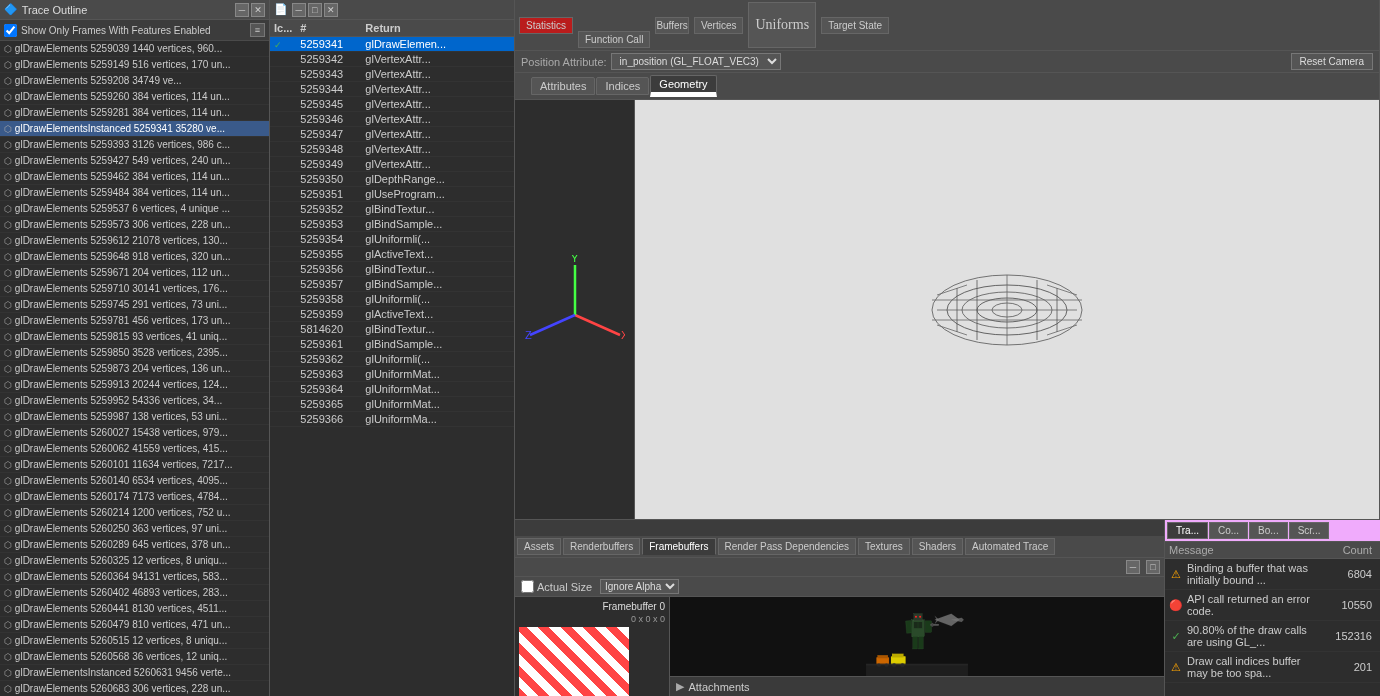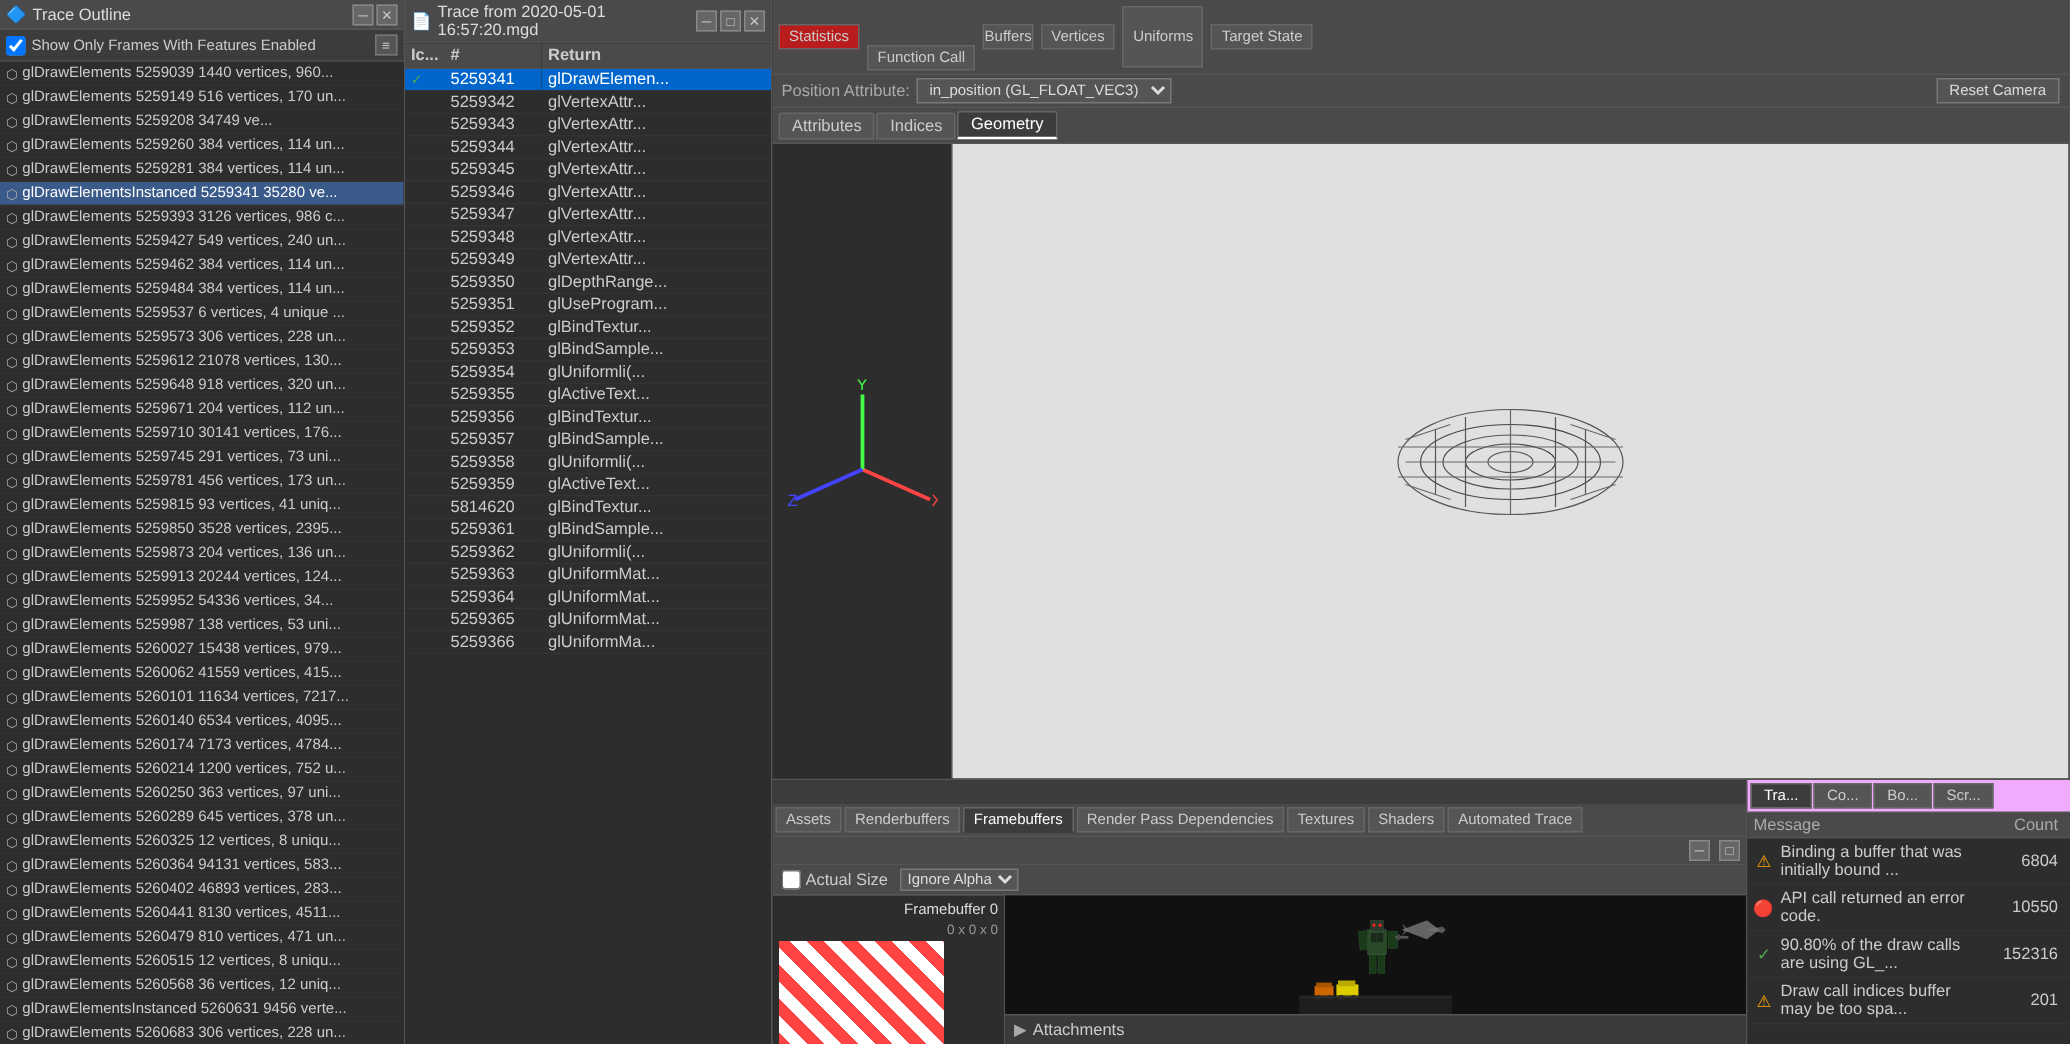--- a/index.html
+++ b/index.html
@@ -35,23 +35,23 @@
     
     
     .right-area { flex: 1; display: flex; flex-direction: column; overflow: hidden; }
     
     
     .top-right { display: flex; flex: 0 0 520px; border-bottom: 1px solid #555; }
     
     
     .geo-panel { flex: 1; display: flex; flex-direction: column; background: #3c3c3c; border-right: 1px solid #555; }
     .geo-header { display: flex; align-items: center; background: #4a4a4a; border-bottom: 1px solid #555; padding: 2px 4px; gap: 4px; min-height: 20px; }
-    .tab-bar { display: flex; align-items: center; gap: 1px; padding: 2px 4px; background: #4a4a4a; border-bottom: 1px solid #555; }
+    .tab-bar { display: flex; align-items: center; gap: 1px; padding: 2px 16px; background: #4a4a4a; border-bottom: 1px solid #555; }
     .tab { padding: 2px 8px; background: #555; border: 1px solid #666; cursor: pointer; color: #ccc; border-radius: 2px 2px 0 0; }
-    .tab.active { background: #3c3c3c; border-bottom: 2px solid #ffffff; color: #fff; }
+    .tab.active { background: #3c3c3c; border-bottom: 5px solid #ffffff; color: #fff; }
     .tab-content { flex: 1; display: flex; overflow: hidden; }
     
     
     .axis-view { width: 120px; display: flex; align-items: center; justify-content: center; border-right: 1px solid #555; background: #2d2d2d; }
     .axis-svg { }
     
     
     .position-bar { display: flex; align-items: center; background: #4a4a4a; border-bottom: 1px solid #555; padding: 2px 6px; min-height: 22px; }
     .pos-label { color: #aaa; margin-right: 4px; }
     .pos-select { background: #555; border: 1px solid #777; color: #ddd; padding: 1px 4px; font-size: 10px; }
@@ -285,21 +285,20 @@
         <div class="trace-item">
           <span class="trace-item-icon">⬡</span>
           <span class="trace-item-text">glDrawElements 5260683 306 vertices, 228 un...</span>
         </div>
       </div>
   </div>
 
   <div class="trace-panel">
     <div class="panel-header">
       <span style="margin-right:4px;">📄</span>
-      <span class="panel-title">Trace from 2020-05-01 16:57:20.mgd</span>
       <div class="panel-controls">
         <div class="win-btn">─</div>
         <div class="win-btn">□</div>
         <div class="win-btn">✕</div>
       </div>
     </div>
     <div class="trace-table">
       <table>
         <thead>
           <tr>
@@ -475,21 +474,21 @@
 
     <div class="top-right">
 
       <div class="geo-panel">
 
         <div class="geo-header" id="geo-top-tabs">
             <span class="fb-tab" style="padding: 2px 6px; background: #b91c1c; border: 1px solid rgb(102, 102, 102); cursor: pointer; color: rgb(204, 204, 204); font-size: 10px; white-space: nowrap; margin-right: 1px;">Statistics</span>
             <span class="fb-tab" style="padding: 2px 6px; background: rgb(85, 85, 85); border: 1px solid rgb(102, 102, 102); cursor: pointer; color: rgb(204, 204, 204); font-size: 10px; white-space: nowrap; margin-right: 1px; margin-top: 28px;">Function Call</span>
             <span class="fb-tab" style="padding: 2px 0; background: rgb(85, 85, 85); border: 1px solid rgb(102, 102, 102); cursor: pointer; color: rgb(204, 204, 204); font-size: 10px; white-space: nowrap; margin-right: 1px;">Buffers</span>
             <span class="fb-tab active" style="padding: 2px 6px; background: rgb(85, 85, 85); border: 1px solid rgb(102, 102, 102); cursor: pointer; color: rgb(204, 204, 204); font-size: 10px; white-space: nowrap; margin-right: 1px;">Vertices</span>
-            <span class="fb-tab" style="padding: 14px 6px; background: rgb(85, 85, 85); border: 1px solid rgb(102, 102, 102); cursor: pointer; color: rgb(204, 204, 204); font-size: 10px; white-space: nowrap; margin-right: 1px;">Uniforms</span>
+            <span class="fb-tab" style="padding: 14px 6px; background: rgb(85, 85, 85); border: 1px solid rgb(102, 102, 102); cursor: pointer; color: rgb(204, 204, 204); font-size: 14px; white-space: nowrap; margin-right: 1px; font-family: Liberation Serif, serif;">Uniforms</span>
             <span class="fb-tab" style="padding: 2px 6px; background: rgb(85, 85, 85); border: 1px solid rgb(102, 102, 102); cursor: pointer; color: rgb(204, 204, 204); font-size: 10px; white-space: nowrap; margin-right: 1px;">Target State</span>
           </div>
 
         <div class="position-bar">
           <span class="pos-label">Position Attribute:</span>
           <select class="pos-select">
             <option>in_position (GL_FLOAT_VEC3)</option>
           </select>
           <button class="reset-cam-btn">Reset Camera</button>
         </div>

